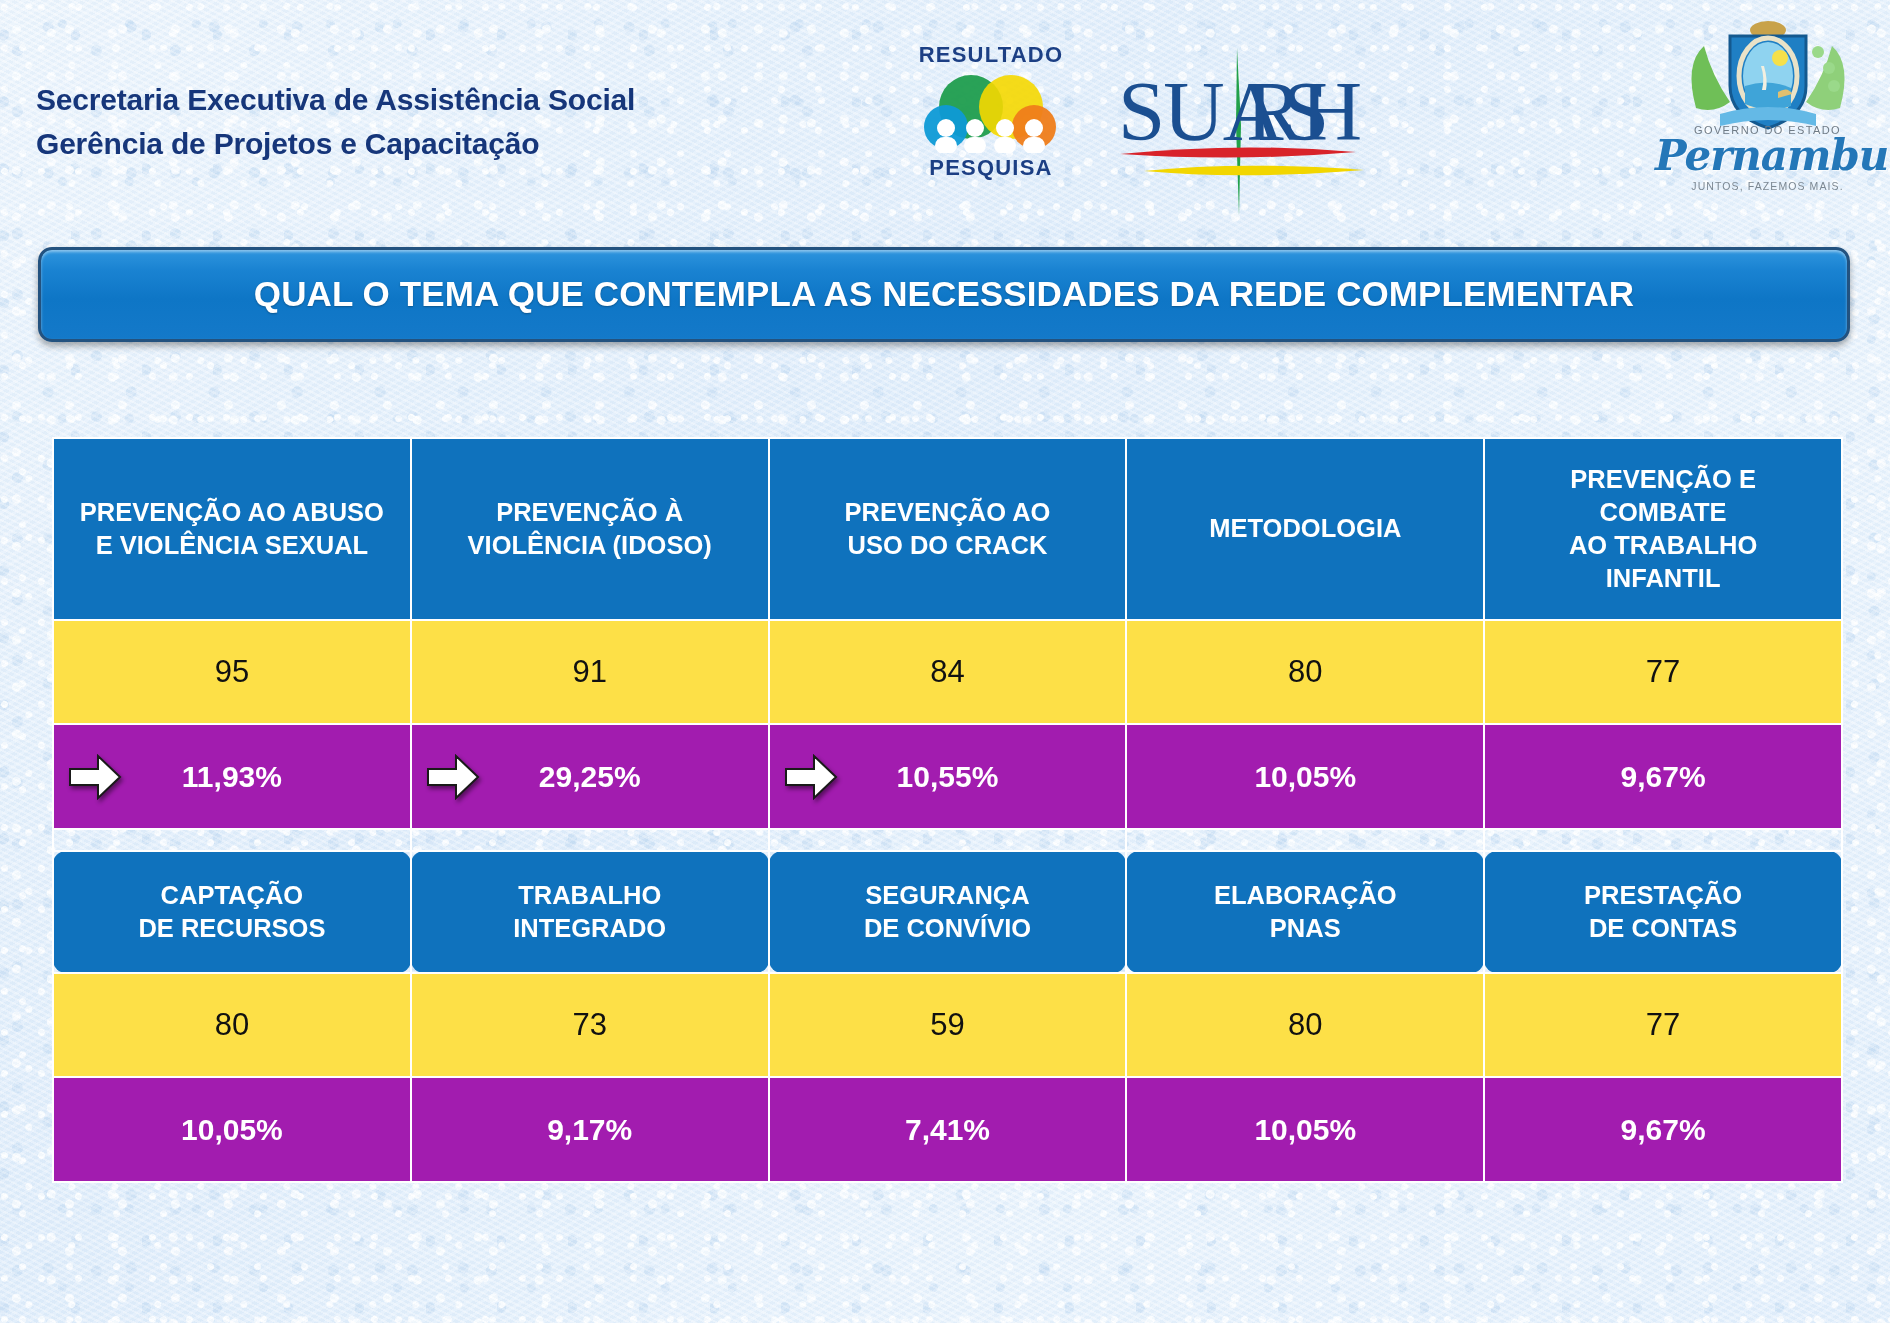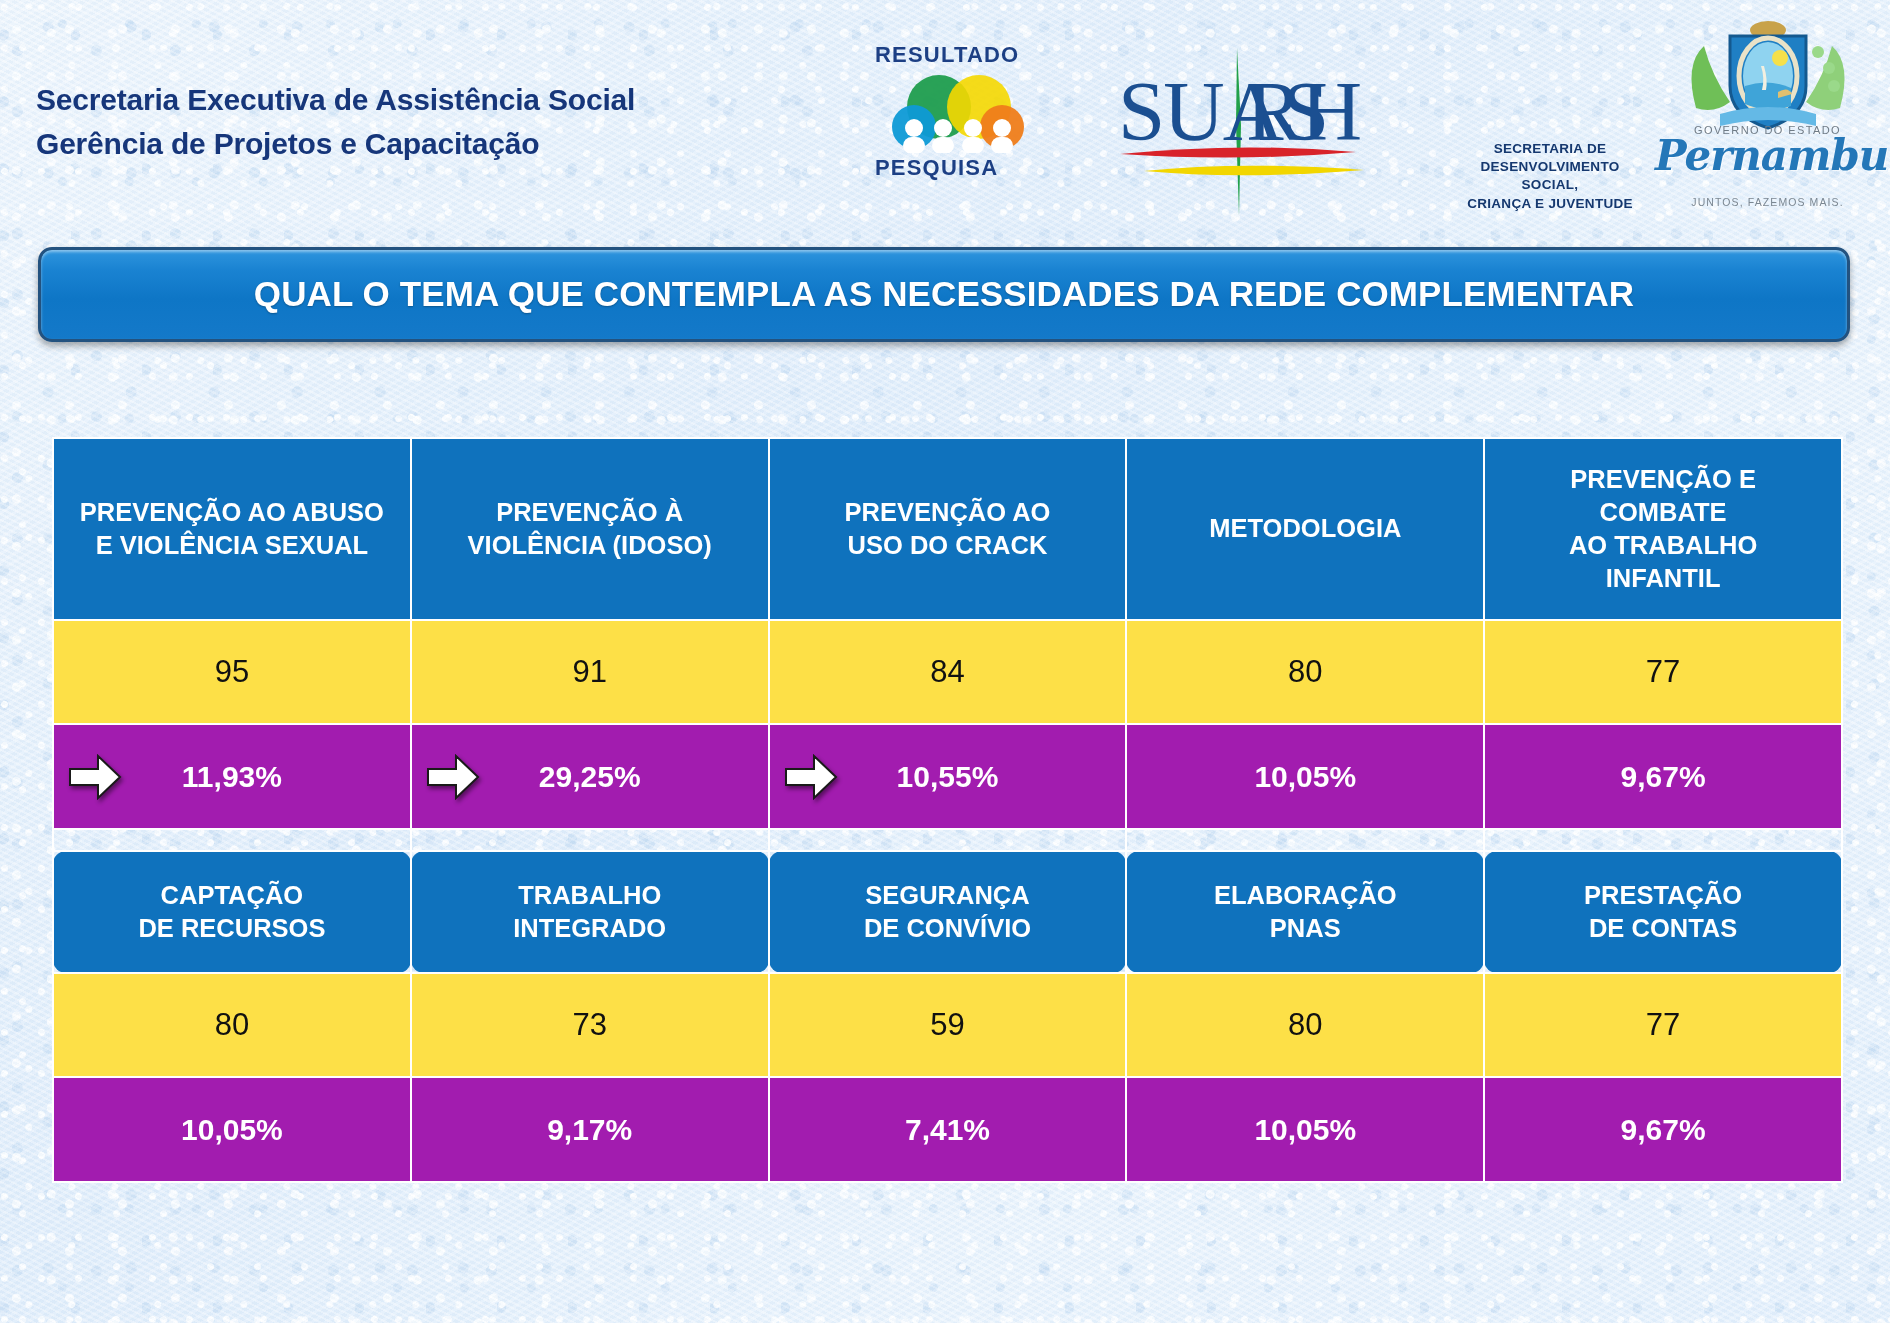--- a/index.html
+++ b/index.html
@@ -59,25 +59,25 @@
     color: #16367a;
     font-weight: bold;
     font-size: 30px;
     line-height: 1.45;
     letter-spacing: -0.2px;
   }
 
   
   .logo-resultado {
     position: absolute;
-    left: 875px;
+    left: 907px;
     top: 42px;
     width: 168px;
     height: 140px;
-    text-align: left;
+    text-align: center;
   }
   .logo-resultado .word {
     color: #1c3f84;
     font-weight: bold;
     font-size: 22px;
     letter-spacing: 1.2px;
   }
   .logo-resultado .glyph {
     position: relative;
     width: 150px;
@@ -130,21 +130,21 @@
     font-size: 42px;
     color: #2477b8;
     line-height: .95;
     letter-spacing: -1px;
     text-shadow: 1px 1px 0 rgba(255,255,255,.6);
   }
   .logo-pe .motto {
     color: #7b8792;
     font-size: 10.5px;
     letter-spacing: 1.1px;
-    margin-top: 20px;
+    margin-top: 4px;
   }
 
   
   .title-banner {
     position: absolute;
     left: 38px;
     top: 247px;
     width: 1812px;
     height: 95px;
     border-radius: 14px;
@@ -271,25 +271,20 @@
     <div class="logo-suasrh">
       <svg viewBox="0 0 260 190" width="260" height="190">
         <path d="M127 18 L131 95 L129 185 L126 95 Z" fill="#22a14a"></path>
         <path d="M10 124 Q130 112 246 122 Q130 132 10 124 Z" fill="#d8232a"></path>
         <path d="M34 141 Q132 131 254 140 Q132 150 34 141 Z" fill="#f2d600"></path>
         <text x="8" y="110" font-family="'Liberation Serif', serif" font-size="85" fill="#1b4f91" letter-spacing="-2">SUAS</text>
         <text x="136" y="110" font-family="'Liberation Serif', serif" font-size="85" fill="#1b4f91" letter-spacing="-2">RH</text>
       </svg>
     </div>
 
-    <div class="sec-caption">
-      <div>SECRETARIA DE</div>
-      <div>DESENVOLVIMENTO SOCIAL,</div>
-      <div>CRIANÇA E JUVENTUDE</div>
-    </div>
 
     <div class="logo-pe">
       <div style="height:112px;">
         <svg viewBox="0 0 200 115" width="200" height="115">
           <path d="M36 28 Q16 46 28 90 Q46 96 62 84 Q44 58 36 28Z" fill="#6fbf57"></path>
           <path d="M164 28 Q184 46 172 90 Q154 96 138 84 Q156 58 164 28Z" fill="#8fd07a"></path>
           <circle cx="150" cy="34" r="6" fill="#9ad98a"></circle>
           <circle cx="161" cy="50" r="6" fill="#9ad98a"></circle>
           <circle cx="166" cy="68" r="6" fill="#9ad98a"></circle>
           <ellipse cx="100" cy="12" rx="18" ry="9" fill="#c8a24a"></ellipse>

